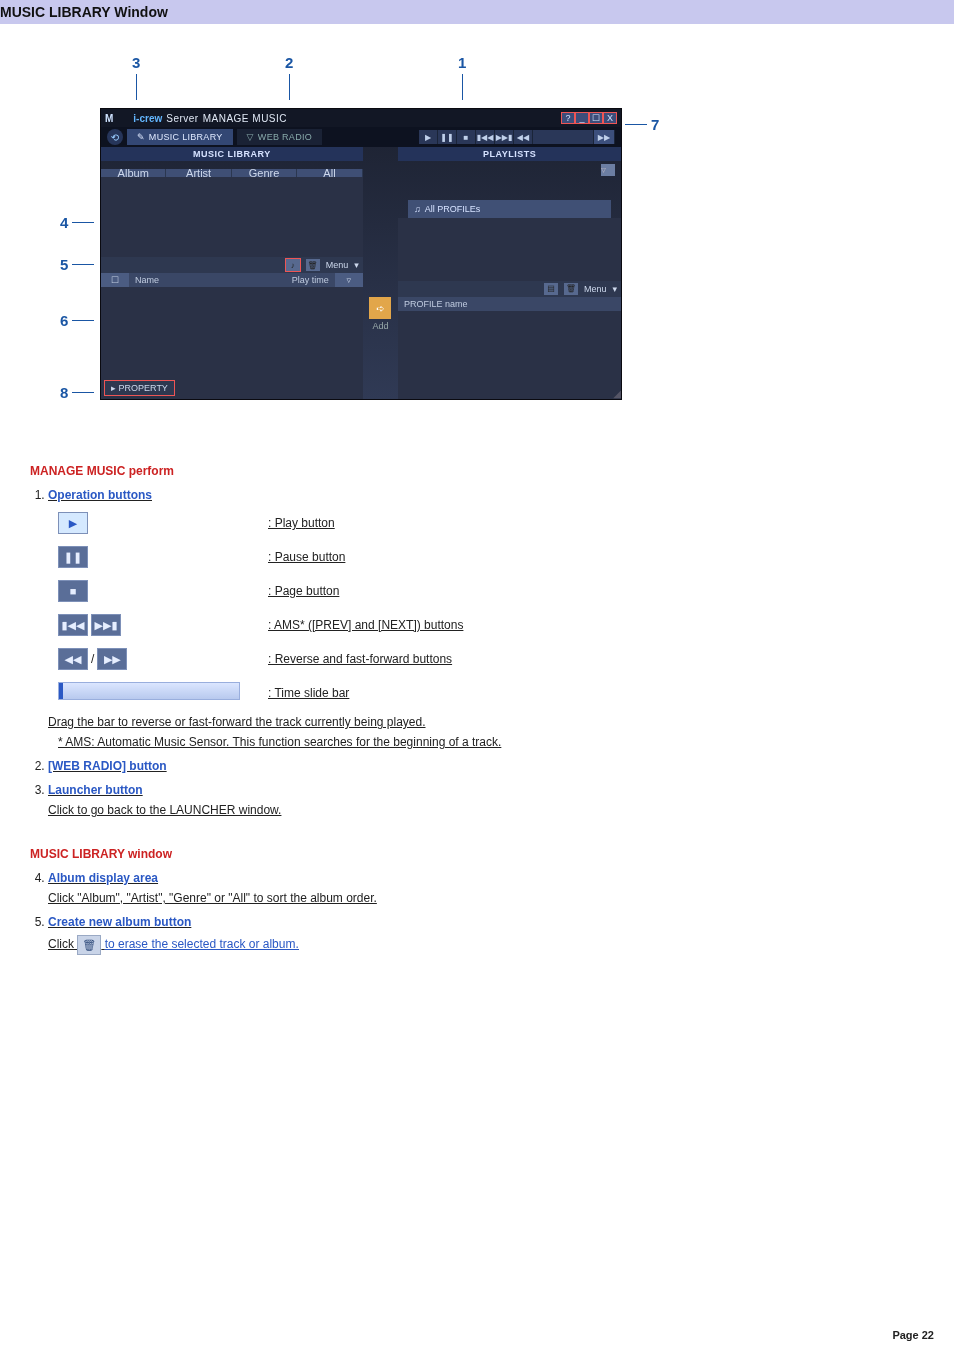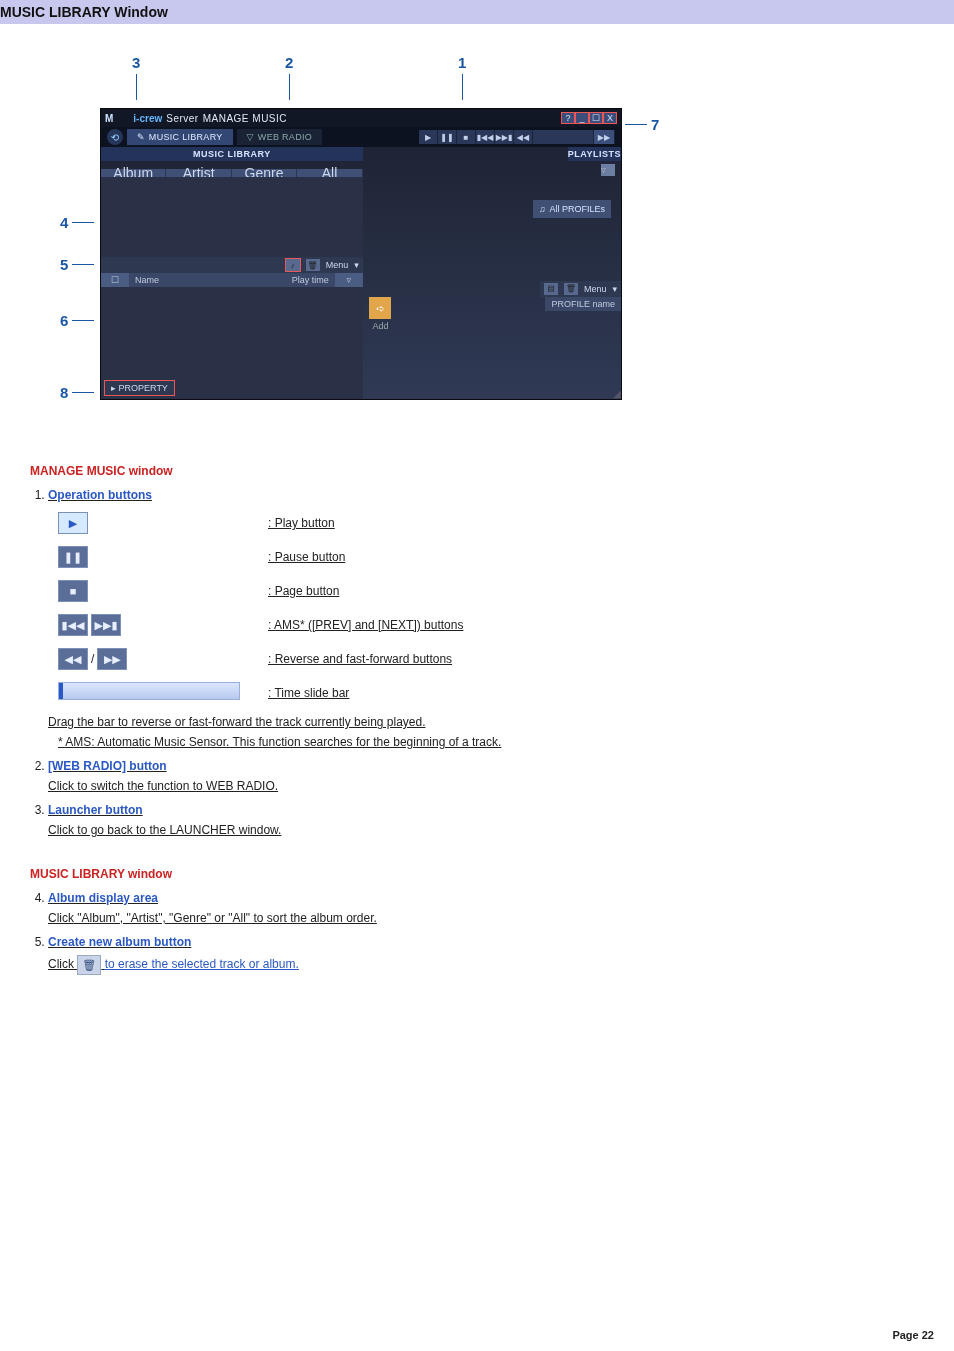--- a/index.html
+++ b/index.html
@@ -118,31 +118,31 @@
   }
   .transport span {
     width:18px; height:14px; display:flex; align-items:center; justify-content:center;
     background:#2a3758; color:#c0d0ea; font-size:8px; border-right:1px solid #1a2438;
   }
   .transport .slider { width:60px; background:#2a3758; }
   .transport .last { width:20px; background:#3c4f7c; }
 
   .panel-layout { display:flex; height:calc(100% - 38px); }
   .panel-left { width:54%; display:flex; flex-direction:column; }
-  .panel-right { width:46%; display:flex; flex-direction:column;align-items:flex-end; }
+  .panel-right { width:46%; display:flex; flex-direction:column; }
   .between {
     width:38px; display:flex; flex-direction:column; align-items:center;
   }
   .panel-head {
     background:#24335a; color:#d6e2ff; text-align:center; font-weight:bold;
     font-size:9px; padding:2px 0; letter-spacing:0.5px;
   }
   .sort-row { display:flex; height:16px; }
   .sort-row span {
-    flex:1; background:#3f4f75; color:#cdd8ec; font-size:14px;
+    flex:1; background:#3f4f75; color:#cdd8ec; font-size:11px;
     display:flex; align-items:center; justify-content:center;
     border-right:1px solid #2b3750;
     margin-top:8px;
   }
   .body-dark { flex:1; background:#2a3146; }
   .toolbar-row {
     display:flex; align-items:center; justify-content:flex-end;
     background:#2e3850; height:16px; padding:0 4px; gap:6px;
     color:#cdd8ec; font-size:9px;
   }
@@ -364,21 +364,21 @@
       <span style="margin-right:3px;">▸</span>
       <span>PROPERTY</span>
     </div>
     <div class="resize">◢</div>
   </div>
 
 </div>
 
 <div class="doc">
 
-  <div class="section-title-red">MANAGE MUSIC window</div>
+  <div class="section-title-red">MANAGE MUSIC perform</div>
 
   <ol class="num">
     <li>
       <span class="item-label">Operation buttons</span>
 
       <table class="btns">
         <tbody>
             <tr>
           <td class="icon-cell"><span class="icon-box play">▶</span></td>
           <td>: Play button</td>
@@ -416,21 +416,20 @@
         </tr>
       </tbody>
         </table>
 
       <div class="plain">Drag the bar to reverse or fast-forward the track currently being played.</div>
       <div class="plain indent">* AMS: Automatic Music Sensor. This function searches for the beginning of a track.</div>
     </li>
 
     <li>
       <span class="item-label">[WEB RADIO] button</span>
-      <div class="plain">Click to switch the function to WEB RADIO.</div>
     </li>
 
     <li>
       <span class="item-label">Launcher button</span>
       <div class="plain">Click to go back to the LAUNCHER window.</div>
     </li>
   </ol>
 
   <div class="section-title-red" style="margin-top:30px;">MUSIC LIBRARY window</div>
 

